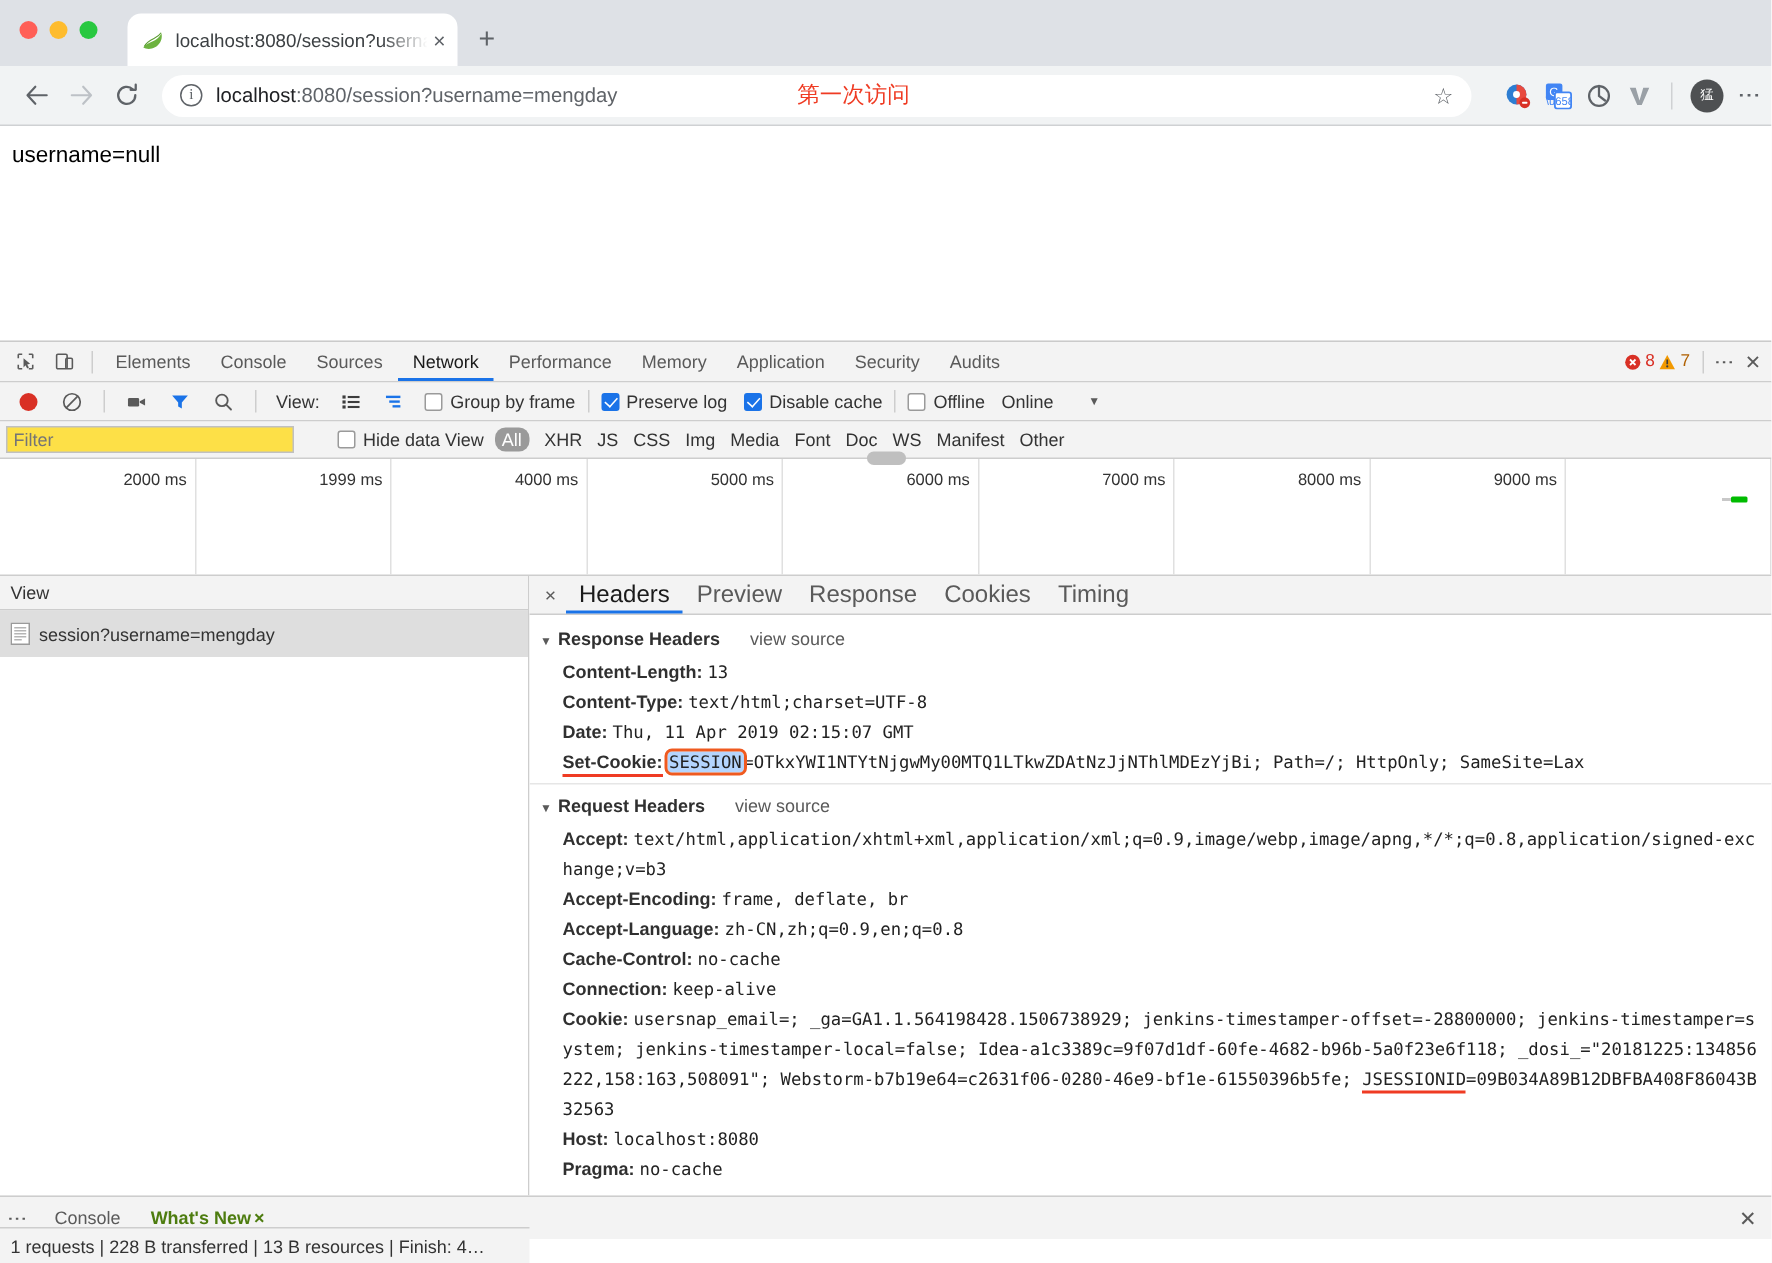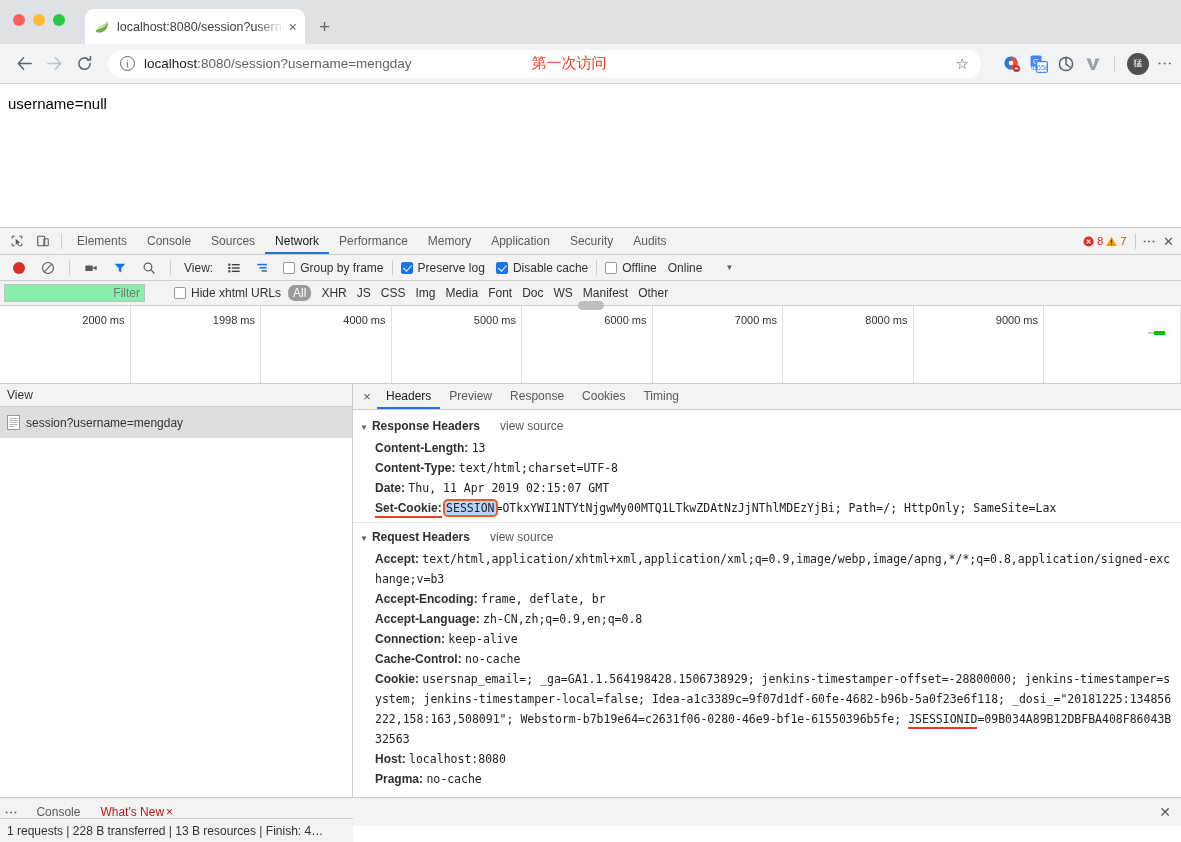--- a/index.html
+++ b/index.html
@@ -137,24 +137,23 @@
     width: 3.5px; height: 7px; border: solid #fff;
     border-width: 0 1.7px 1.7px 0; transform: rotate(42deg);
   }
   #online-caret { font-size: 8px; color: #5a5a5a; margin-left: 20px; cursor: pointer; }
 
   #filter-bar {
     height: 25px; display: flex; align-items: center;
     border-bottom: 1px solid #cdcdcd; background: #f3f3f3; gap: 7px;
   }
   #filter-input {
-    width: 141px; height: 18px; border: 1px solid #c0c0c0; background: #86efac;
+    width: 192px; height: 18px; border: 1px solid #c0c0c0; background: #fde047;
     font-size: 12px; padding: 0 4px; margin-left: 4px; color: #777;
     font-family: "Liberation Sans", sans-serif;
-    text-align: right;
   }
   .ftype { cursor: pointer; color: #333; font-size: 12px; white-space: nowrap; }
   .ftype.sel {
     background: #9a9a9a; color: #fff; border-radius: 7px; padding: 1px 5px;
   }
 
   #timeline {
     height: 78px; background: #fff; border-bottom: 1px solid #cdcdcd;
     display: flex; position: relative;
   }
@@ -192,21 +191,21 @@
   .doc-icon { width: 13px; height: 15px; flex: 0 0 13px; }
 
   #detail-pane { flex: 1; background: #fff; display: flex; flex-direction: column; min-width: 0; }
   #detail-tabs {
     height: 26px; display: flex; align-items: center;
     border-bottom: 1px solid #cdcdcd; background: #f3f3f3; padding-left: 4px;
   }
   #detail-close { width: 20px; text-align: center; cursor: pointer; color: #5a5a5a; font-size: 13px; }
   .d-tab {
     padding: 0 9px; height: 25px; line-height: 25px;
-    cursor: pointer; color: #5a5a5a; font-size: 12px;
+    cursor: pointer; color: #5a5a5a; font-size: 16px;
   }
   .d-tab.active { color: #1a1a1a; box-shadow: inset 0 -2px 0 #1a73e8; }
 
   #headers-body {
     flex: 1; overflow: hidden; padding: 6px 0 0 0;
     font-size: 12px; line-height: 20px;
   }
   .sec-title {
     font-weight: bold; color: #303030; padding-left: 7px;
     display: flex; align-items: baseline; gap: 0;
@@ -238,21 +237,21 @@
   #drawer {
     height: 29px; background: #f3f3f3; border-top: 1px solid #cdcdcd;
     display: flex; align-items: center; padding-left: 6px;
   }
   #drawer-dots { color: #5a5a5a; font-size: 13px; writing-mode: vertical-rl;
     line-height: 0.8; cursor: pointer; margin-right: 10px; }
   .dr-tab {
     padding: 0 10px; height: 28px; line-height: 28px;
     cursor: pointer; color: #5a5a5a; font-size: 12px;
   }
-  .dr-tab.active { color: #b91c1c; box-shadow: inset 0 -2px 0 #1a73e8; }
+  .dr-tab.active { color: #4d7c0f; box-shadow: inset 0 -2px 0 #1a73e8; font-weight: bold; }
   .dr-close { font-size: 12px; margin-left: 2px; cursor: pointer; }
   #drawer-x { margin-left: auto; margin-right: 10px; color: #5a5a5a;
     font-size: 14px; cursor: pointer; }
 </style>
 </head>
 <body>
 
 <div id="browser-chrome">
 
   <div id="tabstrip">
@@ -457,21 +456,21 @@
       <span>Offline</span>
     </label>
     <span style="margin-left:8px;cursor:pointer;">Online</span>
     <span id="online-caret">▼</span>
   </div>
 
   <div id="filter-bar">
     <input id="filter-input" placeholder="Filter" style="">
     <label class="cb-label" style="margin-left:22px;">
       <span class="cbox"></span>
-      <span>Hide xhtml URLs</span>
+      <span>Hide data View</span>
     </label>
     <div id="ftypes" style="display:flex;align-items:center;gap:10px;">
         <span class="ftype sel">All</span>
         <span class="ftype">XHR</span>
         <span class="ftype">JS</span>
         <span class="ftype">CSS</span>
         <span class="ftype">Img</span>
         <span class="ftype">Media</span>
         <span class="ftype">Font</span>
         <span class="ftype">Doc</span>
@@ -480,21 +479,21 @@
         <span class="ftype">Other</span>
       </div>
   </div>
 
   <div id="timeline">
     <div id="tl-handle"></div>
     <div class="tl-cell">
         <span>2000 ms</span>
       </div>
       <div class="tl-cell">
-        <span>1998 ms</span>
+        <span>1999 ms</span>
       </div>
       <div class="tl-cell">
         <span>4000 ms</span>
       </div>
       <div class="tl-cell">
         <span>5000 ms</span>
       </div>
       <div class="tl-cell">
         <span>6000 ms</span>
       </div>
@@ -561,22 +560,22 @@
 
         <div class="sec-title">
           <span class="tri">▼</span>
           <span>Request Headers</span>
           <span class="view-source">view source</span>
         </div>
         <div id="req-items">
             <div class="hrow"><span class="hname">Accept:</span> <span class="hval">text/html,application/xhtml+xml,application/xml;q=0.9,image/webp,image/apng,*/*;q=0.8,application/signed-exchange;v=b3</span></div>
             <div class="hrow"><span class="hname">Accept-Encoding:</span> <span class="hval">frame, deflate, br</span></div>
             <div class="hrow"><span class="hname">Accept-Language:</span> <span class="hval">zh-CN,zh;q=0.9,en;q=0.8</span></div>
+            <div class="hrow"><span class="hname">Cache-Control:</span> <span class="hval">no-cache</span></div>
             <div class="hrow"><span class="hname">Connection:</span> <span class="hval">keep-alive</span></div>
-            <div class="hrow"><span class="hname">Cache-Control:</span> <span class="hval">no-cache</span></div>
           </div>
         <div class="hrow">
           <span class="hname">Cookie:</span>
           <span class="hval"><span>usersnap_email=; _ga=GA1.1.564198428.1506738929; jenkins-timestamper-offset=-28800000; jenkins-timestamper=system; jenkins-timestamper-local=false; Idea-a1c3389c=9f07d1df-60fe-4682-b96b-5a0f23e6f118; _dosi_="20181225:134856222,158:163,508091"; Webstorm-b7b19e64=c2631f06-0280-46e9-bf1e-61550396b5fe; </span><span class="underline-red">JSESSIONID</span><span>=09B034A89B12DBFBA408F86043B32563</span></span>
         </div>
         <div id="req-items-after">
             <div class="hrow"><span class="hname">Host:</span> <span class="hval">localhost:8080</span></div>
             <div class="hrow"><span class="hname">Pragma:</span> <span class="hval">no-cache</span></div>
           </div>
       </div>

